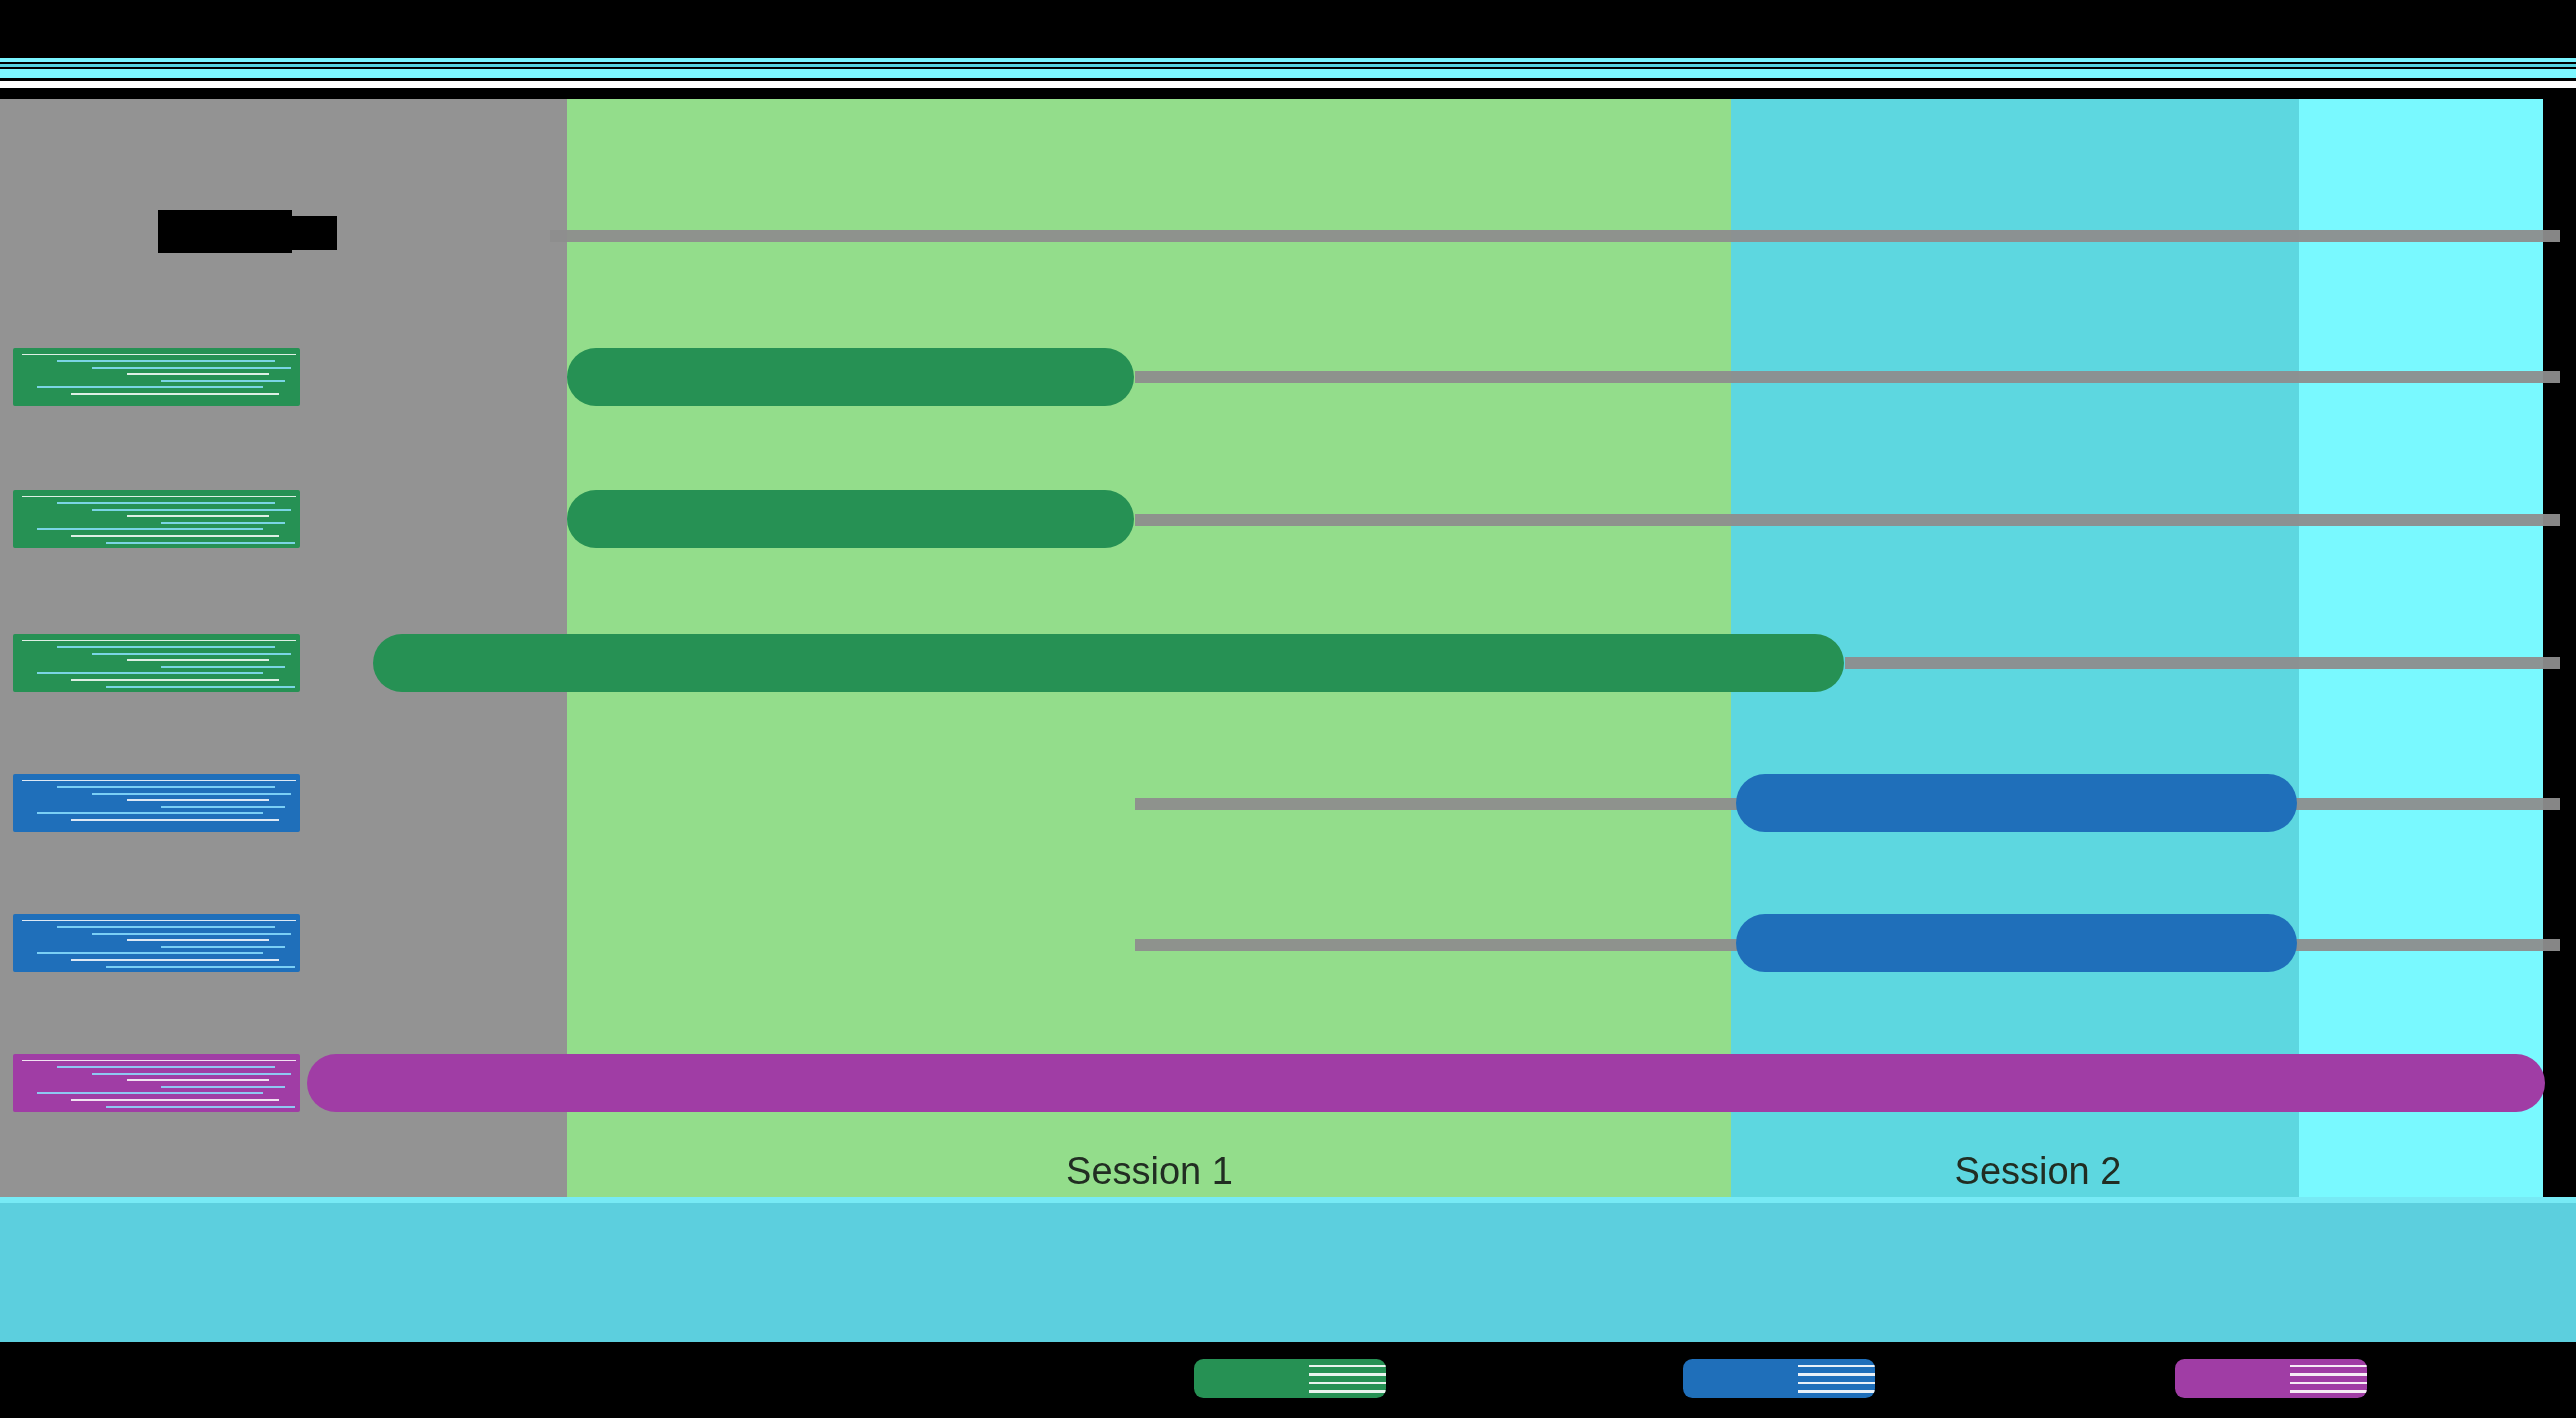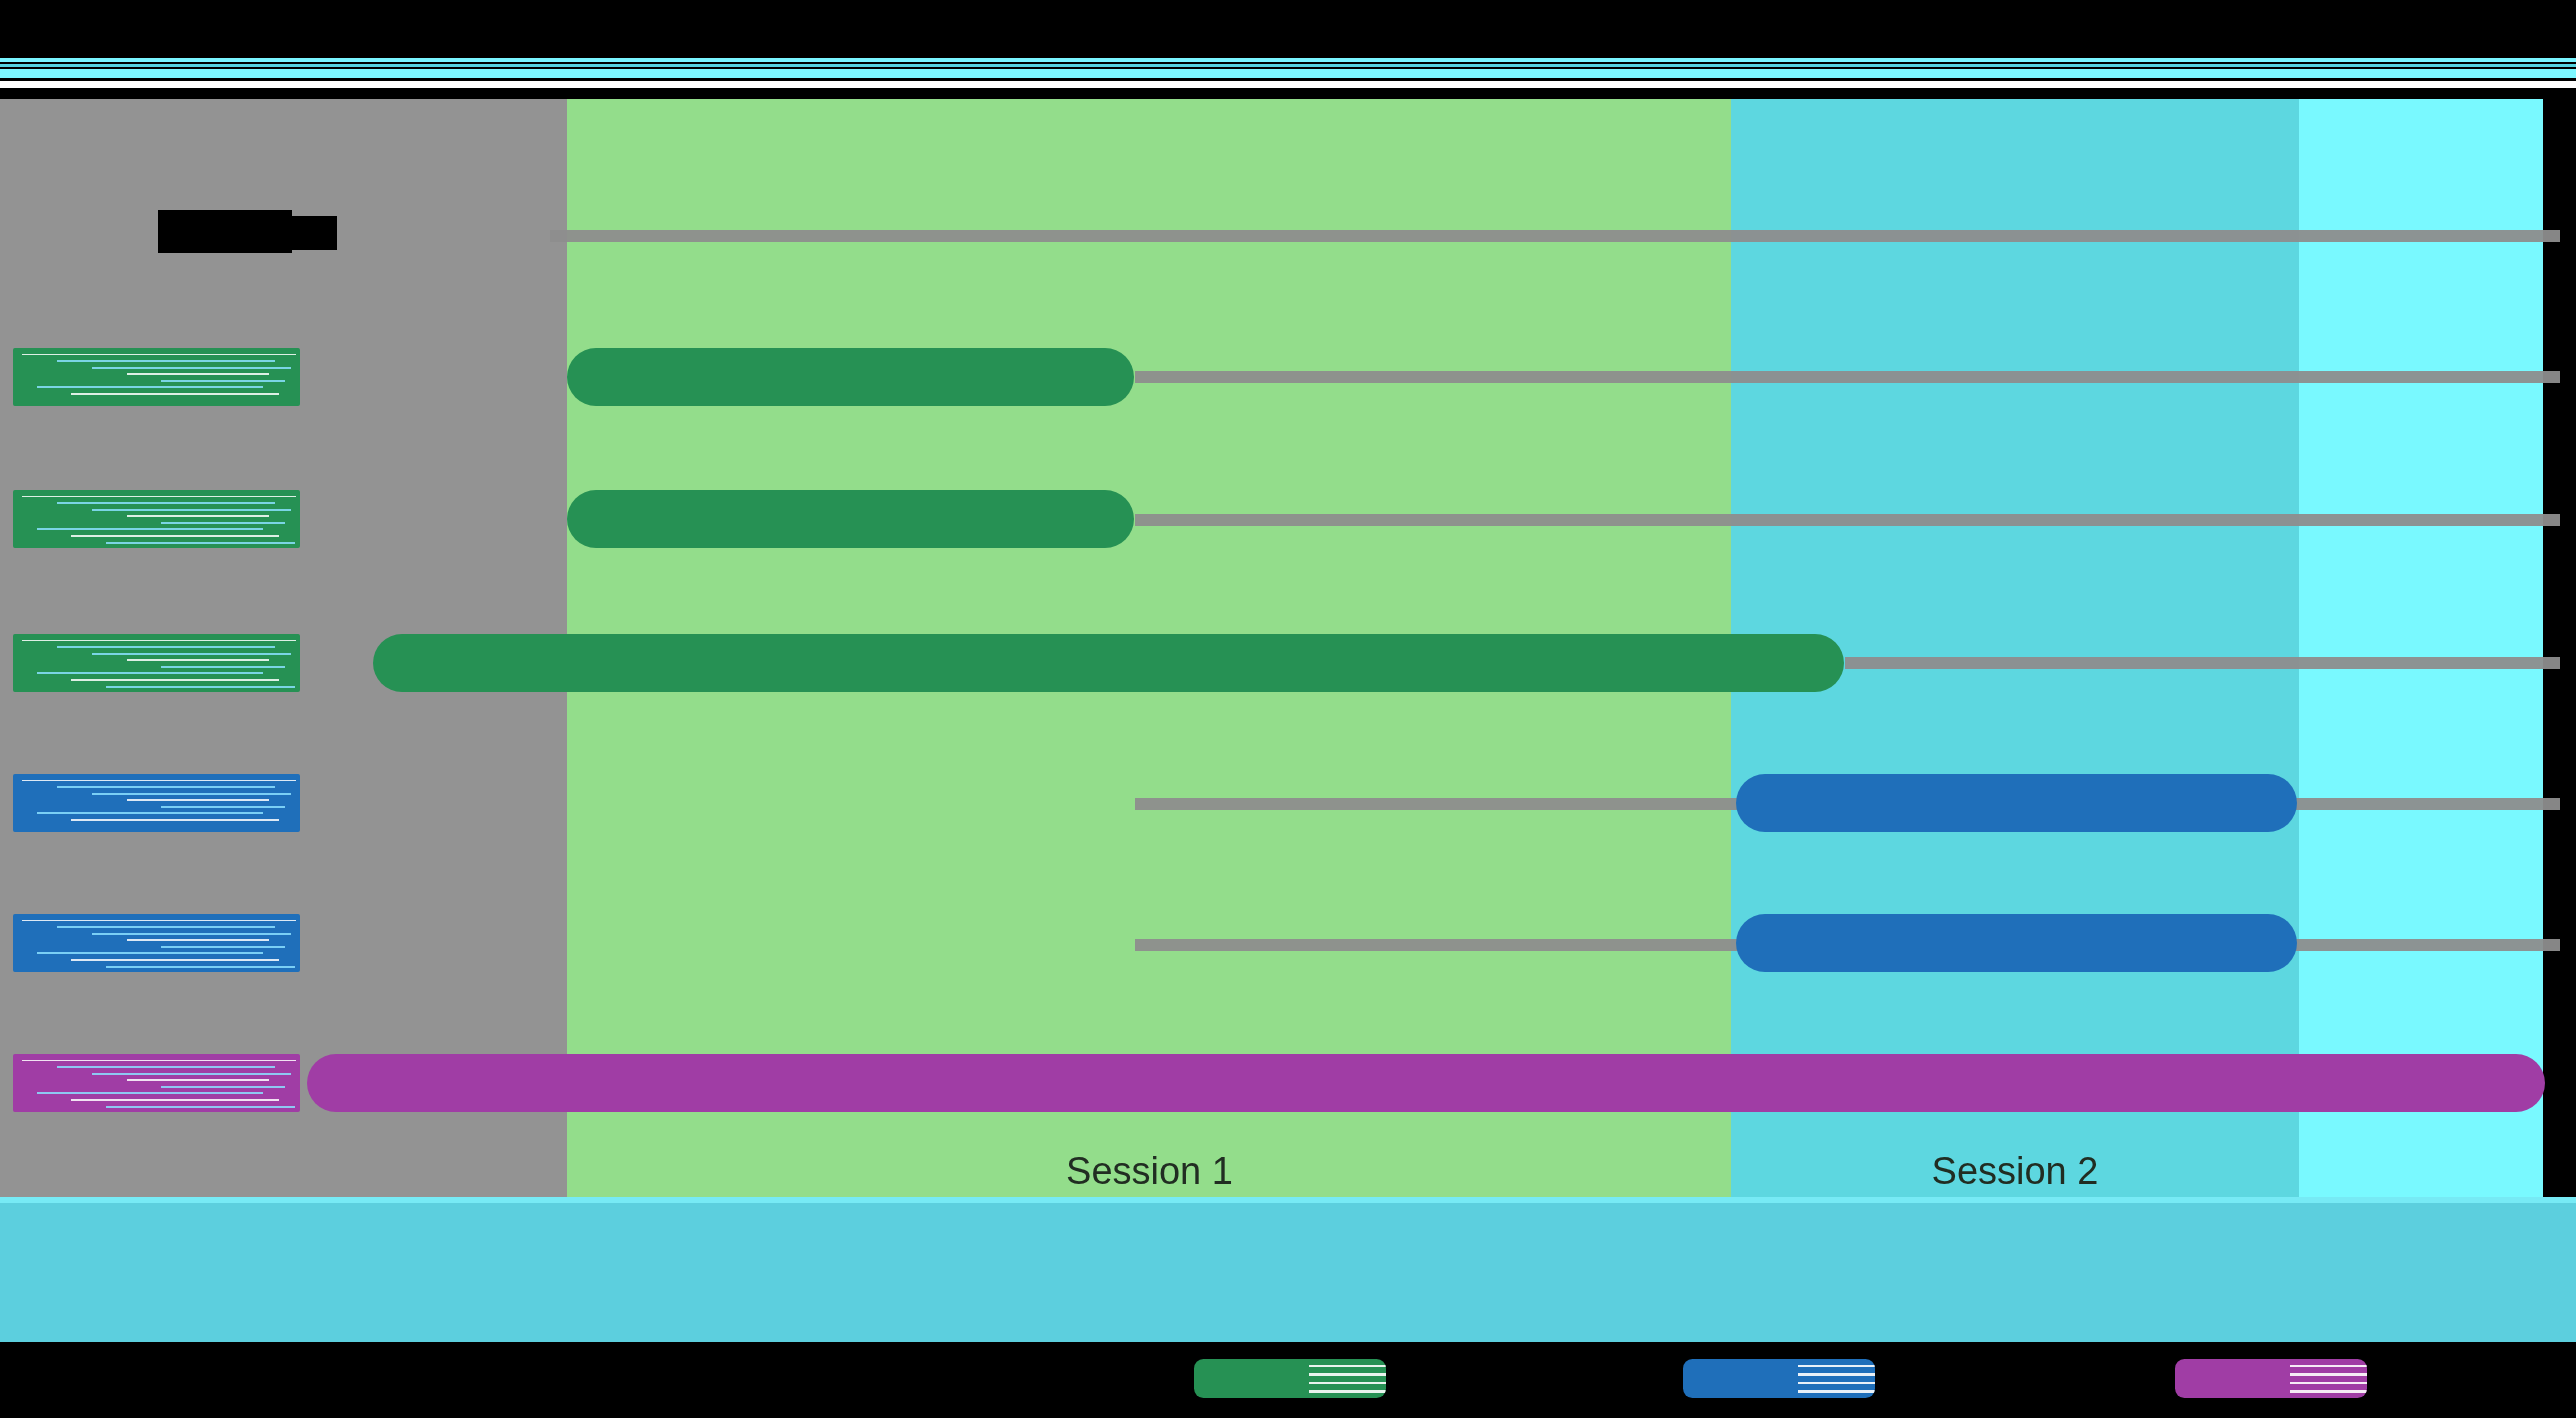--- a/index.html
+++ b/index.html
@@ -69,21 +69,21 @@
   <div class="cyan-rule r1"></div>
   <div class="cyan-rule r2"></div>
   <div class="cyan-rule r3"></div>
   <div class="white-rule"></div>
 
   <div id="plot">
     <div id="session-bands">
         <div class="session-band" style="left: 567px; width: 1165px; background: rgb(147, 221, 139);">
           <div class="session-label">Session 1</div>
         </div>
-        <div class="session-band" style="left: 1731px; width: 568px; background: rgb(93, 215, 224);">
+        <div class="session-band" style="left: 1731px; width: 568px; background: rgb(93, 215, 224); padding-left: 46px;">
           <div class="session-label">Session 2</div>
         </div>
         <div class="session-band" style="left: 2299px; width: 244px; background: rgb(121, 249, 255);"></div>
       </div>
     <div class="gutter"></div>
     <div id="tracks">
         <div class="track" style="left: 550px; width: 2010px; top: 131px; background: rgb(141, 141, 141);"></div>
         <div class="track" style="left: 1135px; width: 1425px; top: 272px; background: rgb(141, 141, 141);"></div>
         <div class="track" style="left: 1135px; width: 1425px; top: 415px; background: rgb(141, 141, 141);"></div>
         <div class="track" style="left: 1845px; width: 715px; top: 558px; background: rgb(141, 141, 141);"></div>

